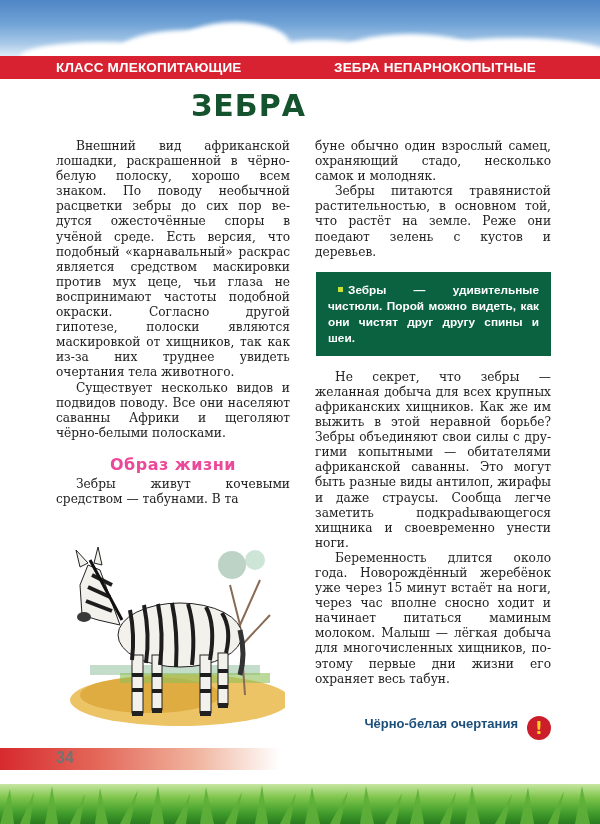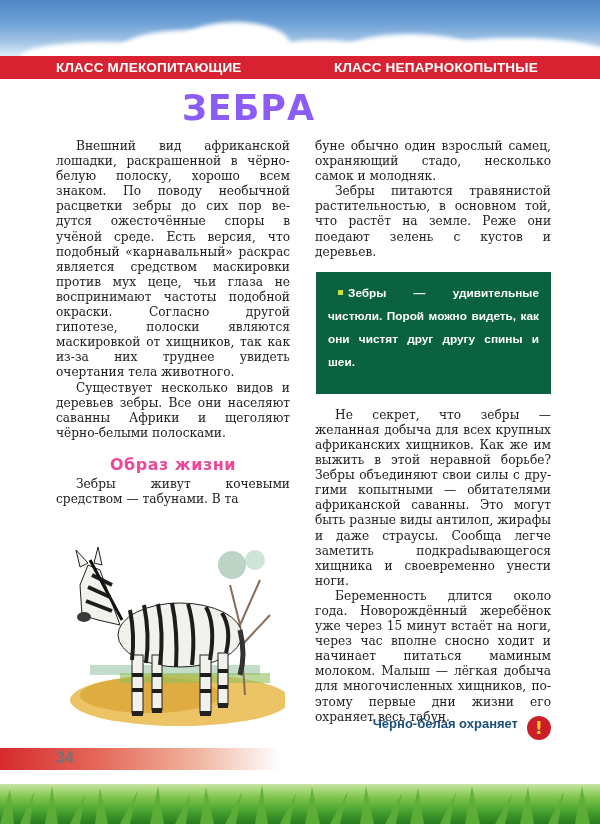--- a/index.html
+++ b/index.html
@@ -19,43 +19,43 @@
     display: flex; align-items: center;
     font-family: "Liberation Sans", "DejaVu Sans", sans-serif;
     font-weight: bold; font-size: 13.5px; color: #fff; letter-spacing: 0.2px;
   }
   .band-left { position: absolute; left: 56px; }
   .band-right { position: absolute; left: 334px; }
 
   .title {
     position: absolute; left: 0; top: 88px; width: 497px; text-align: center;
     font-family: "DejaVu Sans", sans-serif; font-weight: bold;
-    font-size: 35px; color: #8b5cf6; letter-spacing: 1px;
+    font-size: 30px; color: #14532d; letter-spacing: 1px;
   }
 
   .col {
     position: absolute;
     font-size: 12.2px; line-height: 15.1px;
     text-align: justify; hyphens: manual;
   }
   .col p { text-indent: 20px; }
   .col-left { left: 56px; top: 139px; width: 234px; }
   .col-right { left: 315px; top: 139px; width: 236px; }
 
   .subhead {
     font-family: "DejaVu Sans", sans-serif; font-weight: bold;
     font-size: 16px; color: #ec4899; text-align: center;
     margin: 16px 0 5px 0; text-indent: 0; letter-spacing: 0.5px;
   }
 
   .fact-box {
     background: #0b6240; color: #fff;
     font-family: "Liberation Sans", "DejaVu Sans", sans-serif;
-    font-weight: bold; font-size: 11.8px; line-height: 23px;
-    padding: 10px 12px 20px 12px; margin: 12px 0 14px 1px;
+    font-weight: bold; font-size: 11.8px; line-height: 16px;
+    padding: 10px 12px 10px 12px; margin: 12px 0 14px 1px;
     text-align: justify;
   }
   .fact-box .bullet {
     display: inline-block; width: 5px; height: 5px; background: #c8e03a;
     margin: 0 5px 2px 10px; vertical-align: middle;
   }
 
   .illustration {
     position: absolute; left: 60px; top: 525px; width: 225px; height: 210px;
   }
@@ -96,28 +96,28 @@
   <div class="cloud" style="left:20px;top:42px;width:160px;height:30px;"></div>
   <div class="cloud" style="left:120px;top:30px;width:140px;height:40px;"></div>
   <div class="cloud" style="left:180px;top:22px;width:110px;height:45px;"></div>
   <div class="cloud" style="left:260px;top:40px;width:120px;height:30px;"></div>
   <div class="cloud" style="left:340px;top:34px;width:140px;height:40px;"></div>
   <div class="cloud" style="left:420px;top:38px;width:190px;height:34px;"></div>
 </div>
 
 <div class="red-band">
   <span class="band-left">КЛАСС  МЛЕКОПИТАЮЩИЕ</span>
-  <span class="band-right">КЛАСС  НЕПАРНОКОПЫТНЫЕ</span>
+  <span class="band-right">ЗЕБРА  НЕПАРНОКОПЫТНЫЕ</span>
 </div>
 
 <h1 class="title">ЗЕБРА</h1>
 
 <div class="col col-left">
   <p>Внешний вид африканской лошадки, раскрашенной в чёр­но-белую полоску, хорошо всем знаком. По поводу необычной расцветки зебры до сих пор ве­дутся ожесточённые споры в учёной среде. Есть версия, что подобный «карнавальный» рас­крас является средством маски­ровки против мух цеце, чьи глаза не воспринимают часто­ты подобной окраски. Согласно другой гипотезе, полоски явля­ются маскировкой от хищников, так как из-за них труднее уви­деть очертания тела животного.</p>
-  <p>Существует несколько видов и деревьев зебры. Все они населяют саванны Африки и щеголяют чёрно-белыми поло­сками.</p>
+  <p>Существует несколько видов и подвидов поводу. Все они населяют саванны Африки и щеголяют чёрно-белыми поло­сками.</p>
   <h2 class="subhead">Образ жизни</h2>
   <p>Зебры живут кочевыми средством — табунами. В та­</p>
 </div>
 
 <div class="col col-right">
   <p style="text-indent:0">буне обычно один взрослый самец, охраняющий стадо, не­сколько самок и молодняк.</p>
   <p>Зебры питаются травянистой растительностью, в основном той, что растёт на земле. Ре­же они поедают зелень с ку­стов и деревьев.</p>
   <div class="fact-box">
     <span class="bullet"></span><span>Зебры — удивительные чистюли. Порой можно видеть, как они чистят друг другу спины и шеи.</span>
   </div>
@@ -176,21 +176,21 @@
     <rect x="158" y="178" width="10" height="5" fill="#222"></rect>
 
     <path d="M20 42 L16 25 L28 38 Z" fill="#f3f1ec" stroke="#222" stroke-width="1"></path>
     <path d="M34 38 L38 22 L42 40 Z" fill="#f3f1ec" stroke="#222" stroke-width="1"></path>
 
     <ellipse cx="24" cy="92" rx="7" ry="5" fill="#3a3a3a"></ellipse>
   </svg>
 </div>
 
 <div class="callout">
-  <div>Чёрно-белая охраняет</div>
+  <div>Чёрно-белая очертания</div>
 </div>
 <div class="warn-icon">
     <span>!</span>
   </div>
 
 <div class="page-bar"></div>
 <div class="page-number">34</div>
 
 <div class="grass">
   <svg width="600" height="40" viewBox="0 0 600 40">

